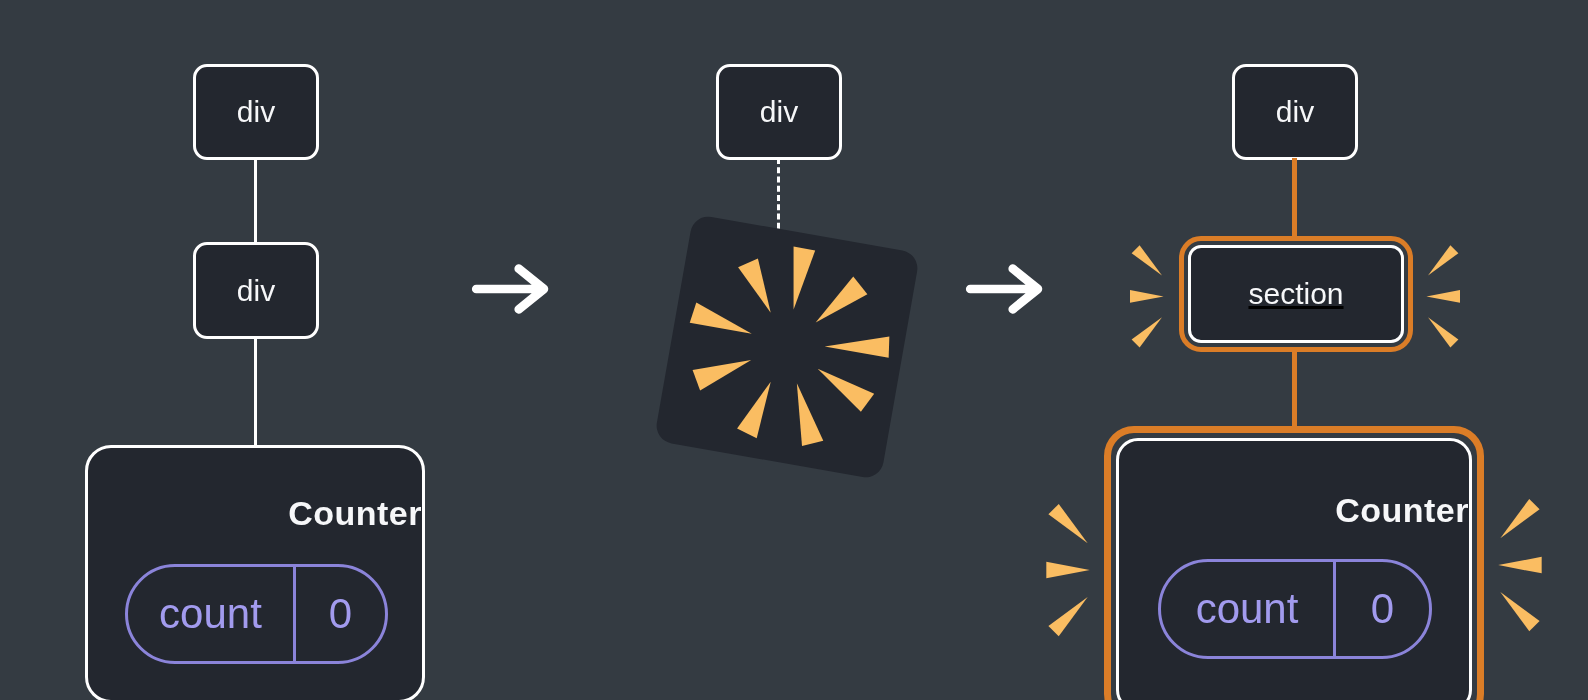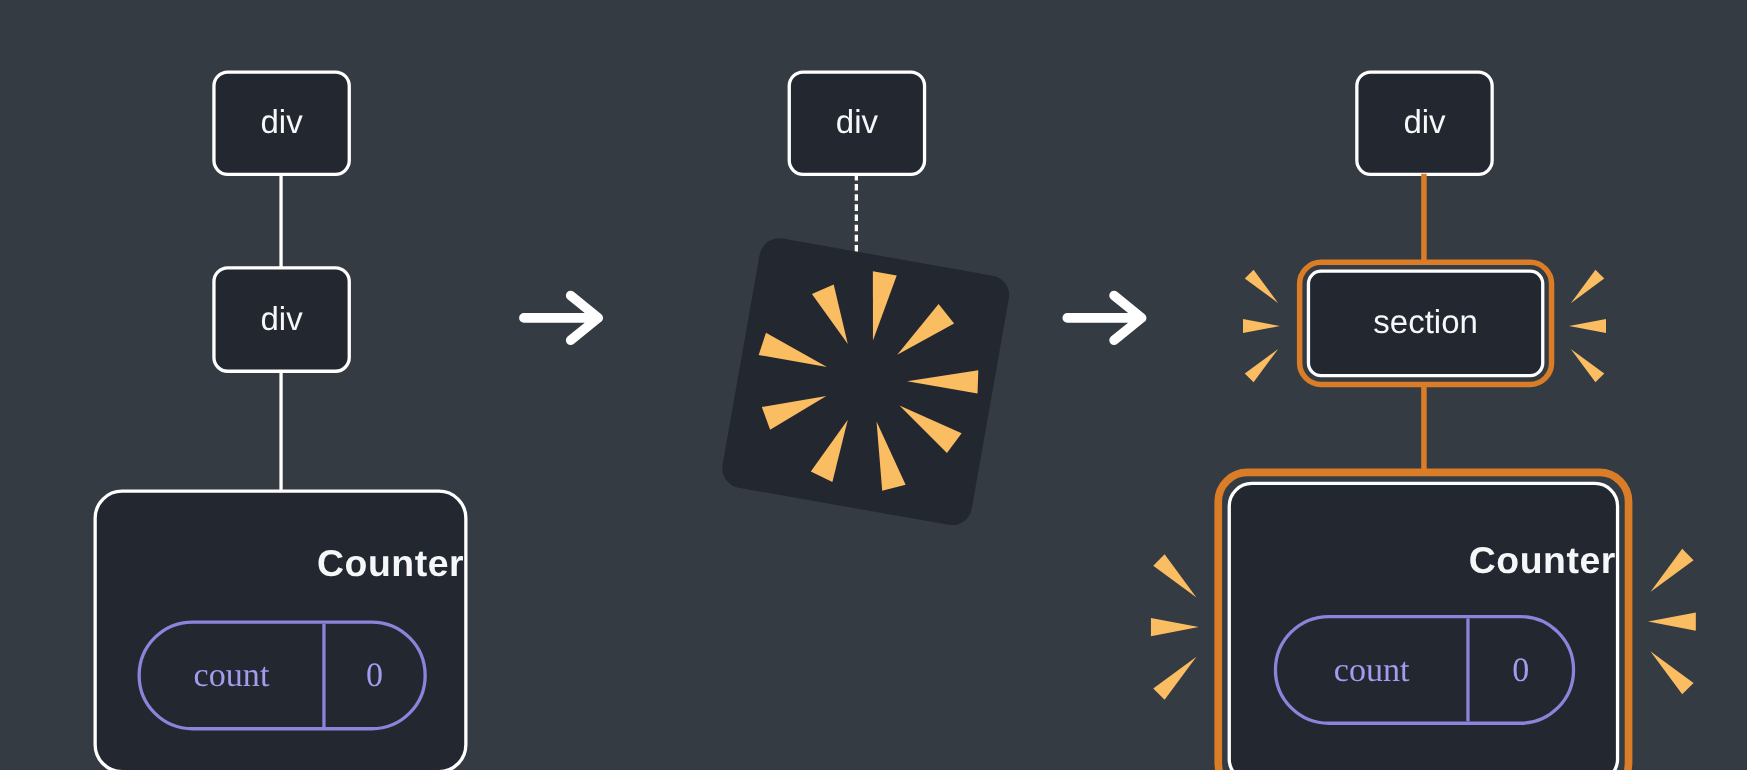--- a/index.html
+++ b/index.html
@@ -57,22 +57,21 @@
   }
 
   
   .pill {
     position: absolute;
     border: 3px solid var(--state_purple, #8b84da);
     border-radius: 60px;
     display: flex;
     overflow: hidden;
     color: var(--state_text, #a29bee);
-    font-size: 31px;
-    font-family: Liberation Serif, serif;
+    font-size: 42px;
   }
   .pill .key {
     flex: 1.85;
     display: flex;
     align-items: center;
     justify-content: center;
     border-right: 3px solid var(--state_purple, #8b84da);
   }
   .pill .val {
     flex: 1;
@@ -199,21 +198,21 @@
     </g>
   </svg>
   <svg class="spark flip" style="left:1420px; top:202px;" width="48" height="120" viewBox="0 0 60 150">
     <g class="burst">
       <polygon points="50,52 22,14 12,24"></polygon>
       <polygon points="52,78 10,70 10,86"></polygon>
       <polygon points="50,104 22,142 12,132"></polygon>
     </g>
   </svg>
 
-  <div class="ring" style="left:1179px; top:204px; width:234px; height:116px;">
+  <div class="ring" style="left:1179px; top:204px; width:234px; height:116px;text-decoration:underline;">
     <div class="node-inner">
       <span>section</span>
     </div>
   </div>
 
   <div class="edge orange" style="left:1292px; top:318px; height:80px;"></div>
 
   <svg class="spark" style="left:1036px; top:455px;" width="62" height="160" viewBox="0 0 60 150">
     <g class="burst">
       <polygon points="50,52 22,14 12,24"></polygon>

